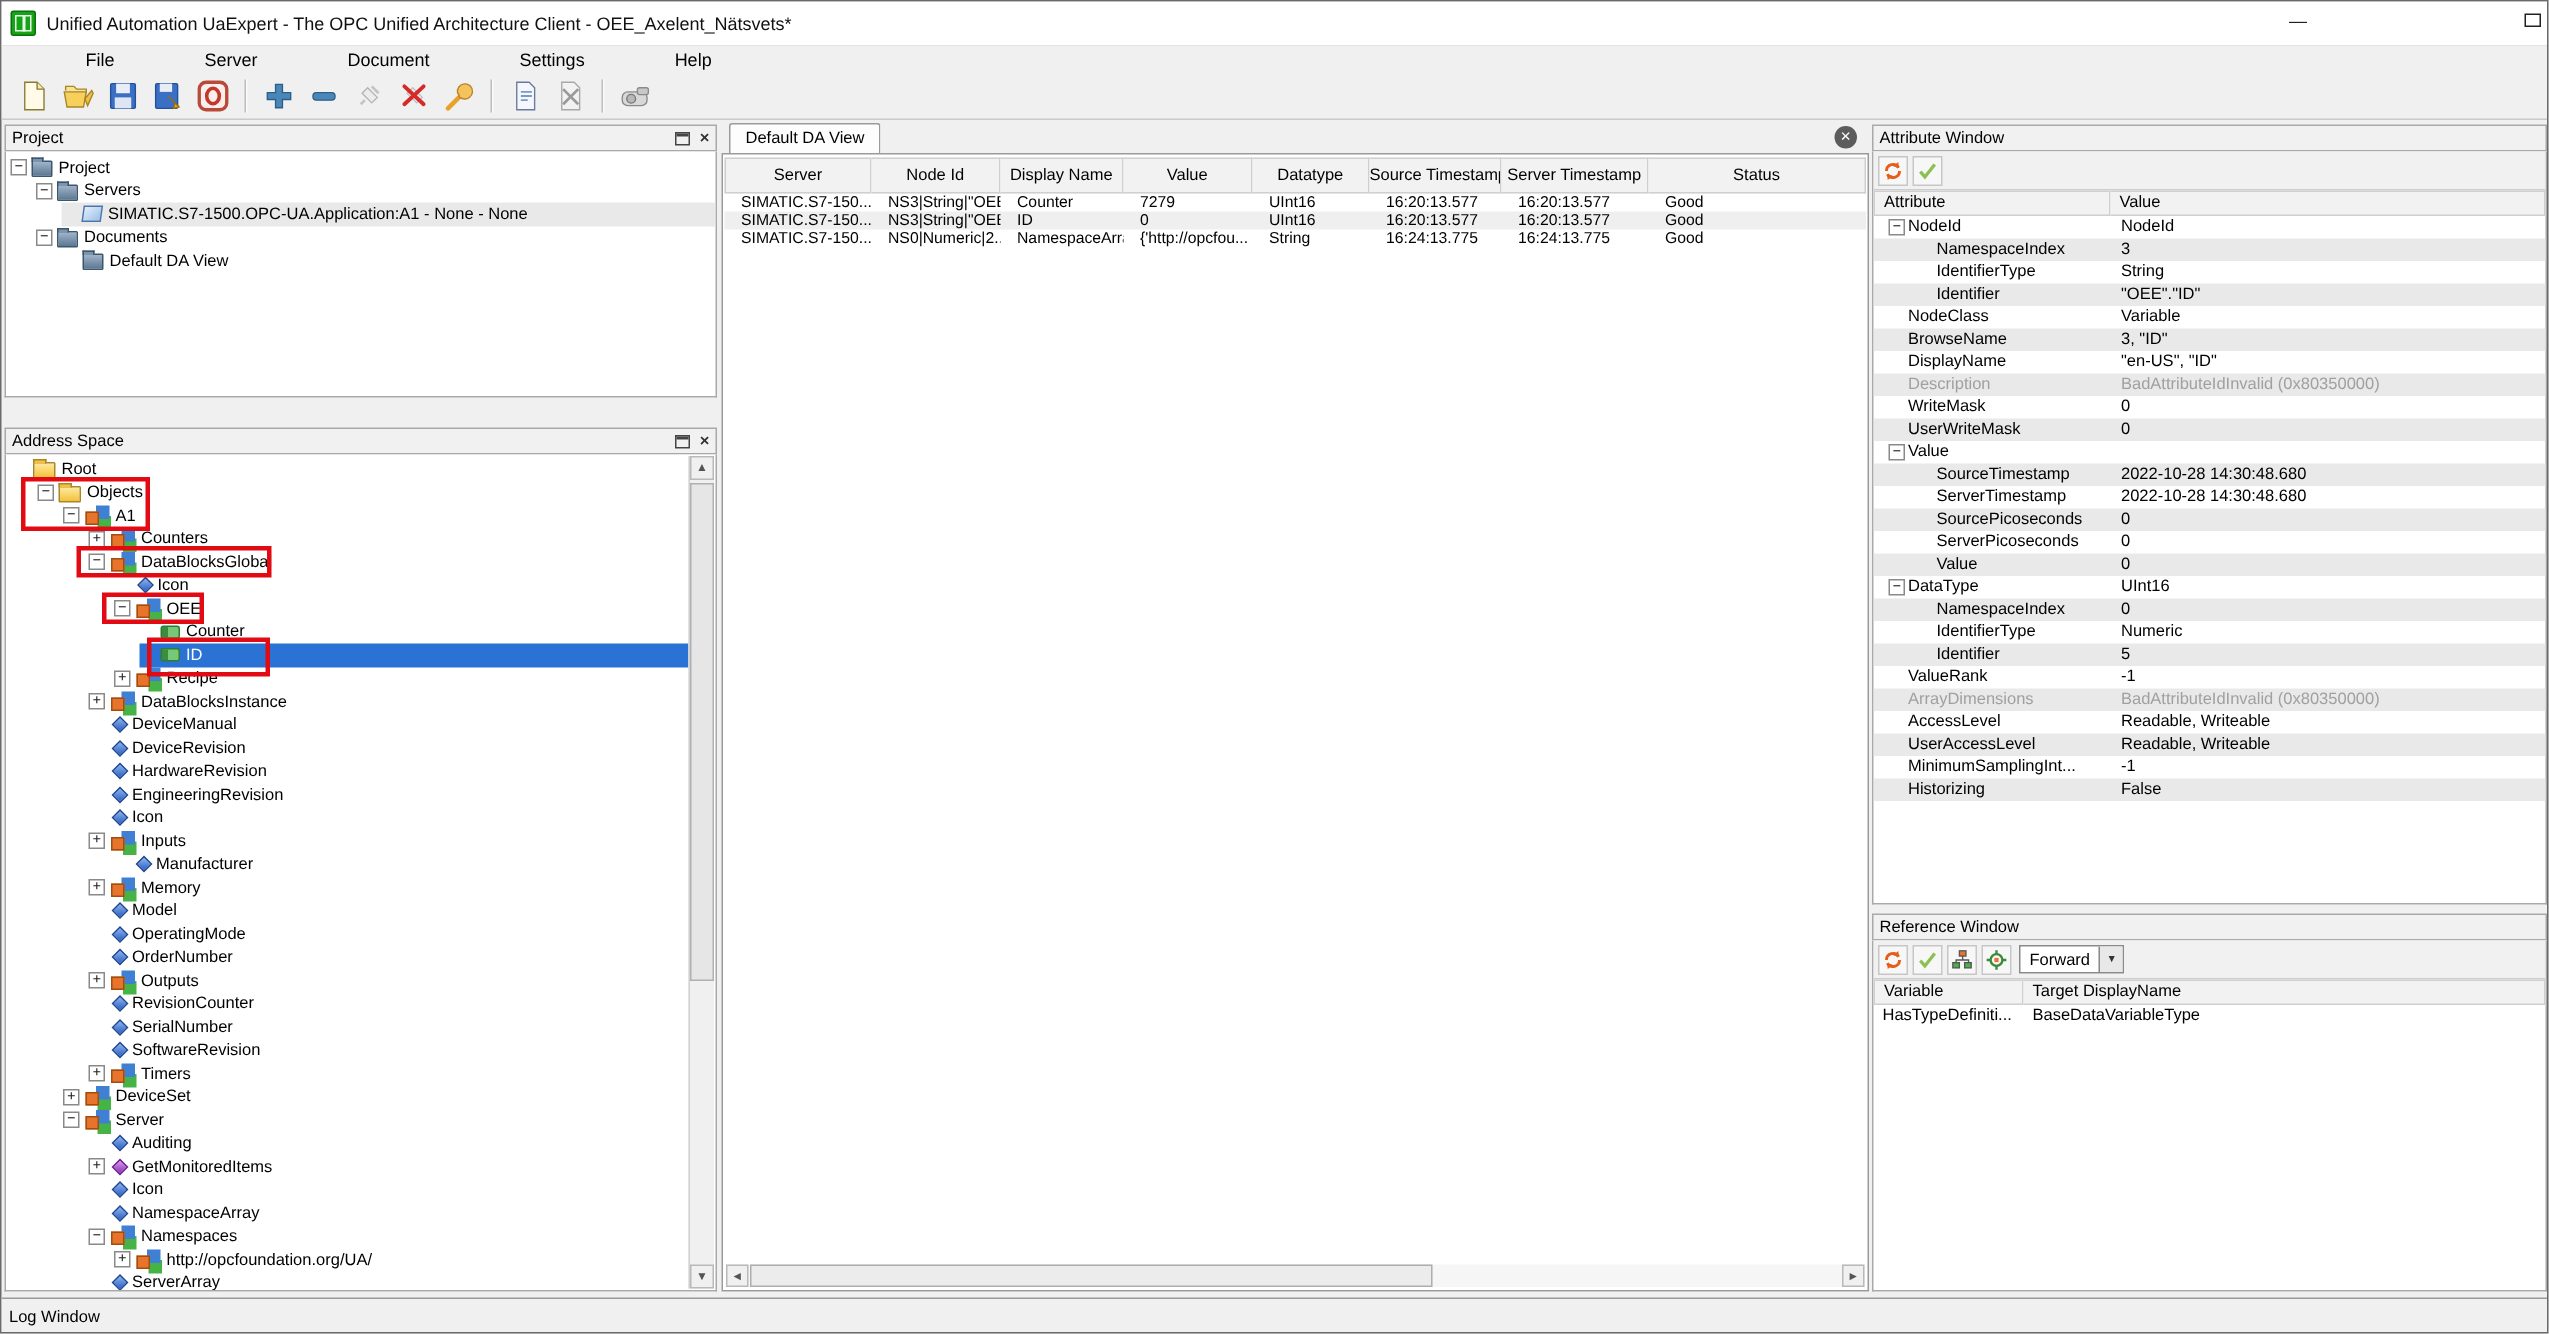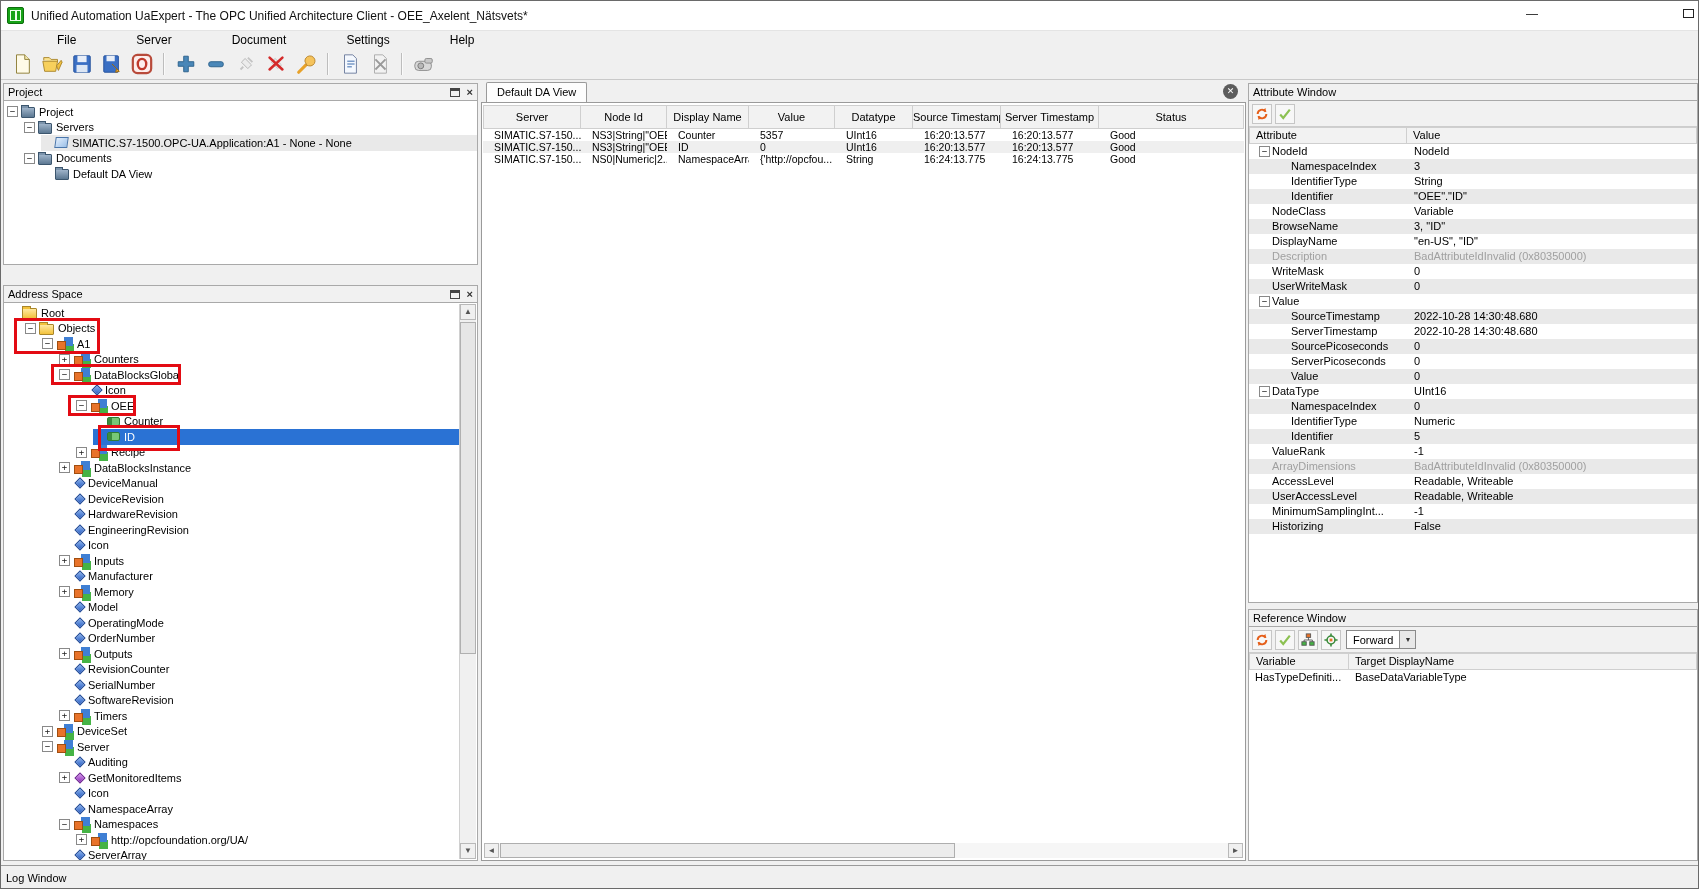--- a/index.html
+++ b/index.html
@@ -416,21 +416,21 @@
             </div>
           </div>
           <div class="trow" style="height: 15.5px;">
             <span style="flex: 0 0 auto; width: 54px;"></span>
             <div class="rowbar">
               <span class="exp">+</span>
               <span class="ticon i-cubes"></span>
               <span class="tlabel">Inputs</span>
             </div>
           </div>
-          <div class="trow" style="height: 15.5px;">
+          <div class="trow" style="height: 15.5px; padding-left: 16px;">
             <span style="flex: 0 0 auto; width: 54px;"></span>
             <div class="rowbar">
               <span class="exp-sp"></span>
               <span class="ticon i-variable"></span>
               <span class="tlabel">Manufacturer</span>
             </div>
           </div>
           <div class="trow" style="height: 15.5px;">
             <span style="flex: 0 0 auto; width: 54px;"></span>
             <div class="rowbar">
@@ -598,21 +598,21 @@
             <div class="da-hcell" style="width: 86px; flex: 0 0 auto;">Value</div>
             <div class="da-hcell" style="width: 78px; flex: 0 0 auto;">Datatype</div>
             <div class="da-hcell" style="width: 88px; flex: 0 0 auto;">Source Timestamp</div>
             <div class="da-hcell" style="width: 98px; flex: 0 0 auto;">Server Timestamp</div>
             <div class="da-hcell" style="flex: 1 1 0%;">Status</div>
           </div>
           <div class="da-row">
             <div class="da-cell" style="width: 98px; flex: 0 0 auto;">SIMATIC.S7-150...</div>
             <div class="da-cell" style="width: 86px; flex: 0 0 auto;">NS3|String|"OEE...</div>
             <div class="da-cell" style="width: 82px; flex: 0 0 auto;">Counter</div>
-            <div class="da-cell" style="width: 86px; flex: 0 0 auto;">5357</div>
+            <div class="da-cell" style="width: 86px; flex: 0 0 auto;">7279</div>
             <div class="da-cell" style="width: 78px; flex: 0 0 auto;">UInt16</div>
             <div class="da-cell" style="width: 88px; flex: 0 0 auto;">16:20:13.577</div>
             <div class="da-cell" style="width: 98px; flex: 0 0 auto;">16:20:13.577</div>
             <div class="da-cell" style="flex: 1 1 0%;">Good</div>
           </div>
           <div class="da-row alt">
             <div class="da-cell" style="width: 98px; flex: 0 0 auto;">SIMATIC.S7-150...</div>
             <div class="da-cell" style="width: 86px; flex: 0 0 auto;">NS3|String|"OEE...</div>
             <div class="da-cell" style="width: 82px; flex: 0 0 auto;">ID</div>
             <div class="da-cell" style="width: 86px; flex: 0 0 auto;">0</div>

